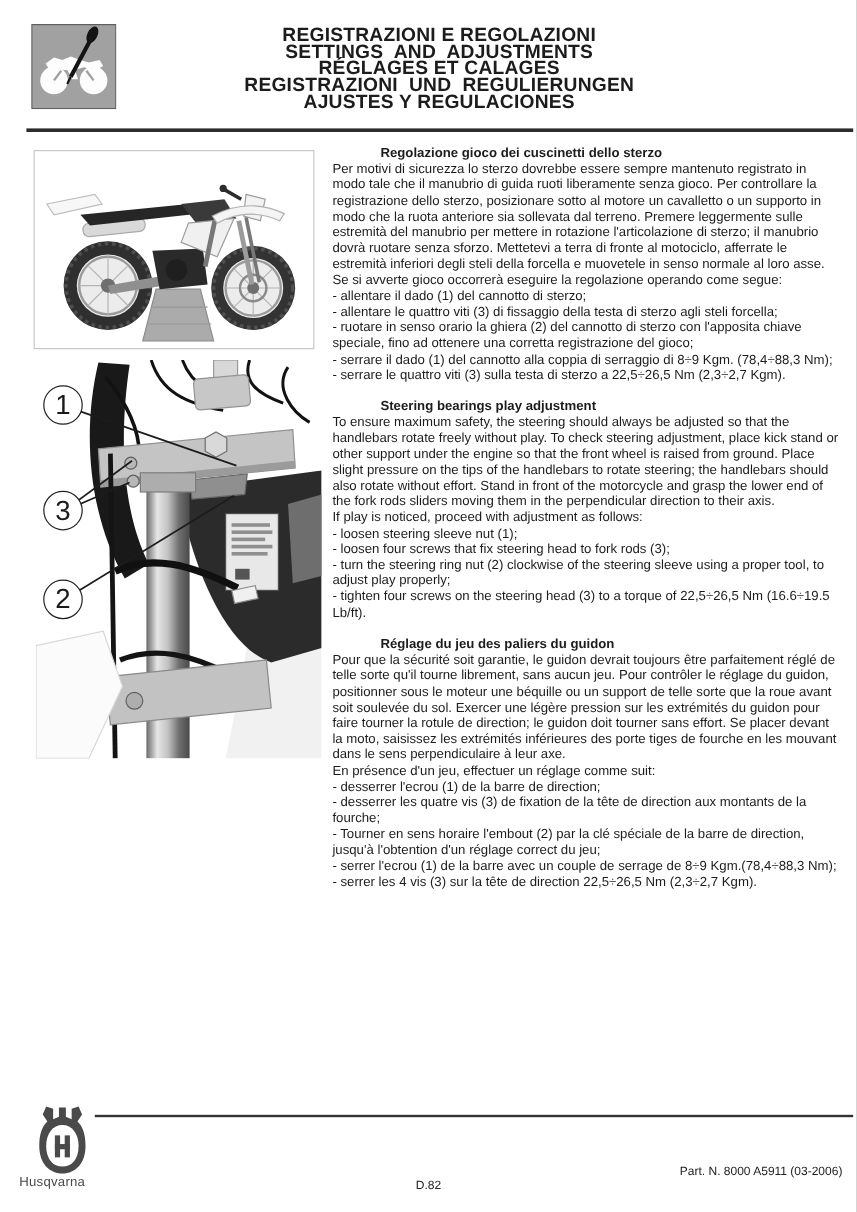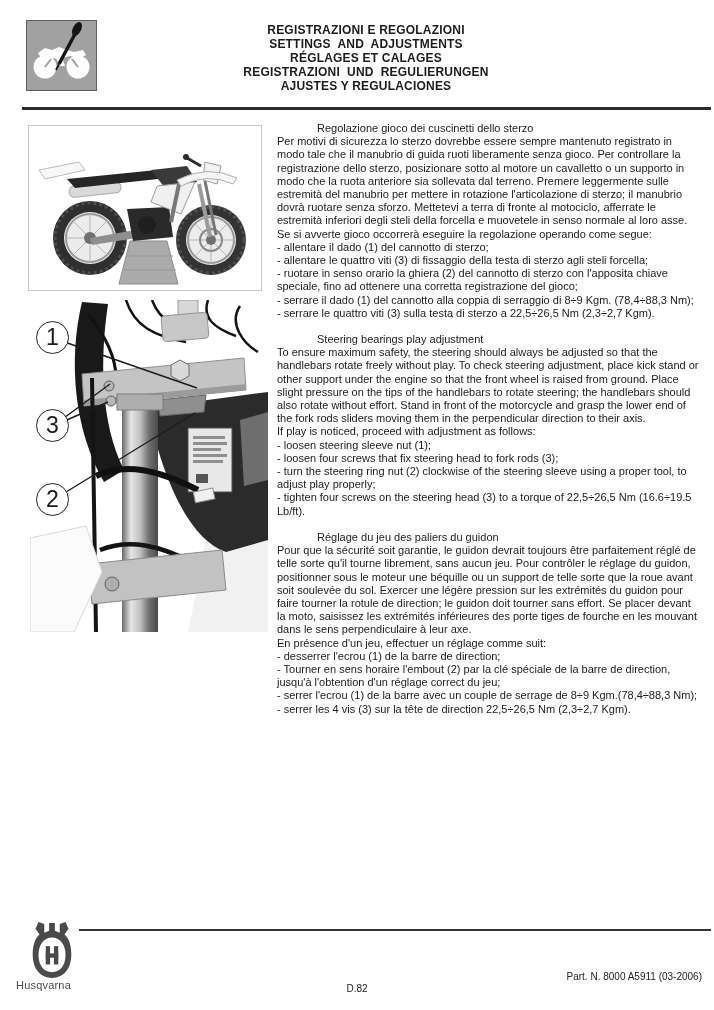--- a/index.html
+++ b/index.html
@@ -4,39 +4,39 @@
 <style>
   html,body{margin:0;padding:0;background:#888;}
   .page{
     position:relative;width:714px;height:1010px;background:#ffffff;
     font-family:"Liberation Sans","DejaVu Sans",sans-serif;color:#1c1c1c;
     margin:0 auto;overflow:hidden;
   }
   
   .icon-box{position:absolute;left:26px;top:20px;width:71px;height:71px;}
   .title{position:absolute;left:166px;top:23px;width:400px;text-align:center;
-    font-weight:bold;font-size:12px;line-height:14px;letter-spacing:.2px;}
+    font-weight:bold;font-size:16px;line-height:14px;letter-spacing:.2px;}
   .title div{white-space:pre-wrap;}
   .rule-top{position:absolute;left:22px;top:107px;width:689px;height:3px;background:#2c2c2c;}
   
   .photo1{position:absolute;left:28px;top:125px;width:234px;height:166px;
     border:1px solid #c8c8c8;box-sizing:border-box;background:#fff;}
   .photo2{position:absolute;left:30px;top:300px;width:238px;height:332px;}
   .callout{position:absolute;width:31px;height:31px;border:1.6px solid #222;border-radius:50%;
     background:#fff;display:flex;align-items:center;justify-content:center;
     font-size:23px;line-height:1;color:#1a1a1a;}
   .c1{left:36px;top:321px;}
   .c3{left:36px;top:409px;}
   .c2{left:36px;top:483px;}
   
   .text-col{position:absolute;left:277px;top:122px;width:424px;
     font-size:11px;line-height:13.2px;}
   .text-col p{margin:0;}
   .section{margin-bottom:13px;}
-  .h{font-weight:normal;padding-left:40px;}
+  .h{font-weight:bold;padding-left:40px;}
   
   .logo{position:absolute;left:25px;top:920px;width:54px;height:60px;}
   .brand{position:absolute;left:16px;top:979px;width:72px;text-align:left;
     font-size:11px;color:#4a4a4a;letter-spacing:.2px;}
   .rule-bottom{position:absolute;left:79px;top:929px;width:632px;height:2px;background:#333;}
   .page-num{position:absolute;left:0;top:983px;width:714px;text-align:center;font-size:10px;color:#222;}
   .part-num{position:absolute;left:402px;top:971px;width:300px;text-align:right;font-size:10px;color:#222;}
 </style>
 </head>
 <body>
@@ -226,20 +226,21 @@
       <p>- loosen four screws that fix steering head to fork rods (3);</p>
       <p>- turn the steering ring nut (2) clockwise of the steering sleeve using a proper tool, to adjust play properly;</p>
       <p>- tighten four screws on the steering head (3) to a torque of 22,5÷26,5 Nm (16.6÷19.5 Lb/ft).</p>
     </div>
 
     <div class="section">
       <p class="h">Réglage du jeu des paliers du guidon</p>
       <p>Pour que la sécurité soit garantie, le guidon devrait toujours être parfaitement réglé de telle sorte qu'il tourne librement, sans aucun jeu. Pour contrôler le réglage du guidon, positionner sous le moteur une béquille ou un support de telle sorte que la roue avant soit soulevée du sol. Exercer une légère pression sur les extrémités du guidon pour faire tourner la rotule de direction; le guidon doit tourner sans effort. Se placer devant la moto, saisissez les extrémités inférieures des porte tiges de fourche en les mouvant dans le sens perpendiculaire à leur axe.</p>
       <p>En présence d'un jeu, effectuer un réglage comme suit:</p>
       <p>- desserrer l'ecrou (1) de la barre de direction;</p>
+      <p>- desserrer les quatre vis (3) de fixation de la tête de direction aux montants de la fourche;</p>
       <p>- Tourner en sens horaire l'embout (2) par la clé spéciale de la barre de direction, jusqu'à l'obtention d'un réglage correct du jeu;</p>
       <p>- serrer l'ecrou (1) de la barre avec un couple de serrage de 8÷9 Kgm.(78,4÷88,3 Nm);</p>
       <p>- serrer les 4 vis (3) sur la tête de direction 22,5÷26,5 Nm (2,3÷2,7 Kgm).</p>
     </div>
 
   </div>
 
   <div class="logo">
     <svg width="54" height="60" viewBox="0 0 56 62">
       <path d="M14 2 L20 4 L20 13 L25 11 L25 3 L31 3 L31 11 L36 13 L36 4 L42 2 L45 9 L41 15 C45.5 19 48 26 48 36 C48 51 39.5 60 28 60 C16.5 60 8 51 8 36 C8 26 10.5 19 15 15 L11 9 Z" fill="#4a4a4a"></path>

